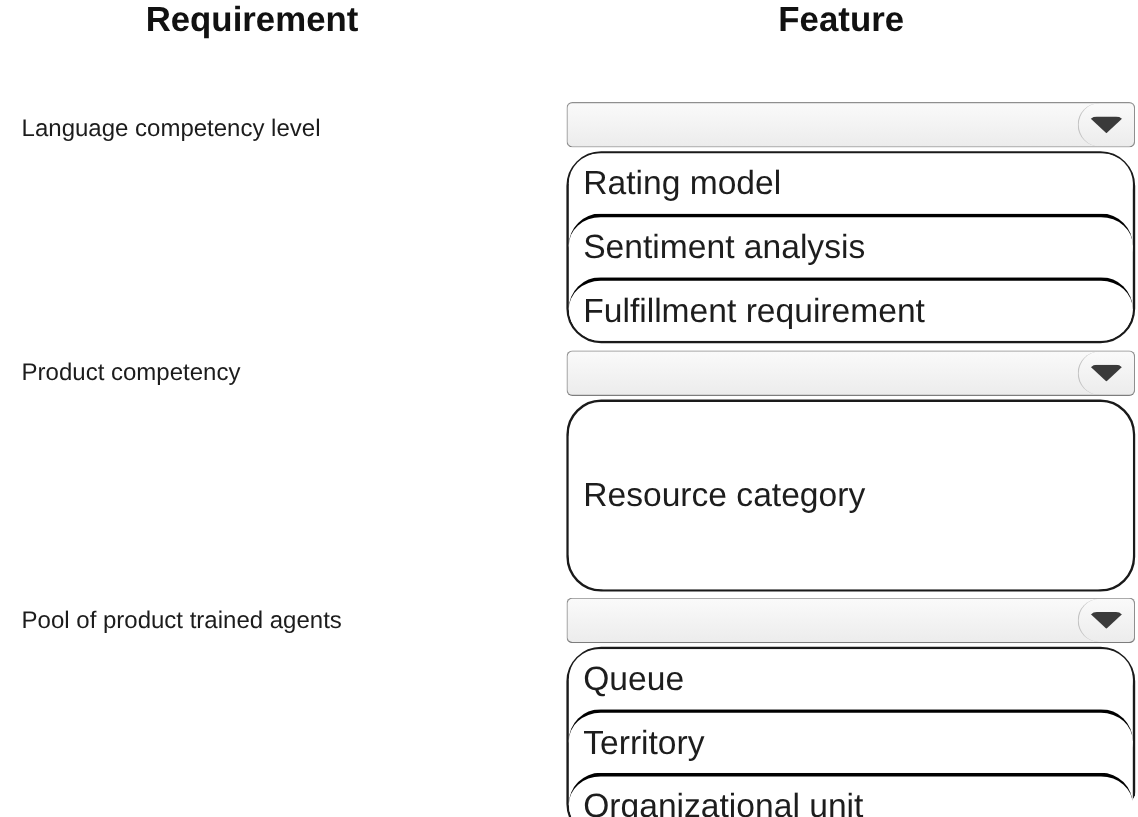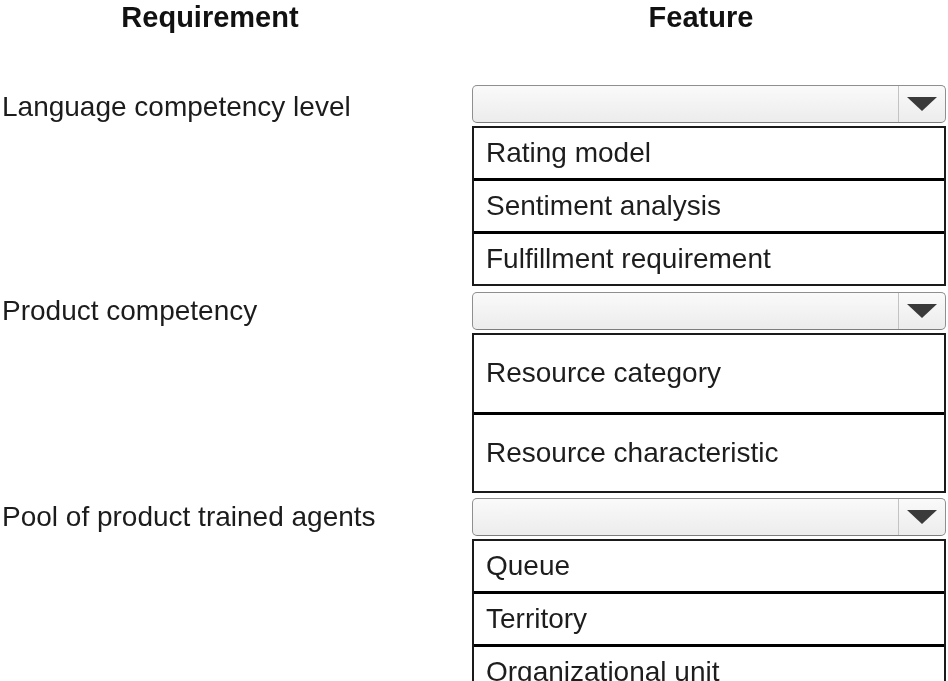--- a/index.html
+++ b/index.html
@@ -1,15 +1,15 @@
 <!DOCTYPE html>
 <html><head>
 <meta charset="utf-8">
 <style>
-  * { margin: 0; padding: 0; box-sizing: border-box; }
+  * { margin: 0; padding: 0; box-sizing: border-box; border-radius: 29px; }
   html, body { background: #ffffff; }
   body { font-family: "Liberation Sans", "DejaVu Sans", sans-serif; color: #1c1c1c; }
 
   .canvas {
     position: relative;
     width: 948px;
     height: 681px;
     background: #ffffff;
     overflow: hidden;
   }
@@ -21,22 +21,22 @@
     font-weight: bold;
     color: #111111;
     text-align: center;
     line-height: 34px;
   }
   .col-header.req { left: 0; width: 420px; }
   .col-header.feat { left: 474px; width: 454px; }
 
   .req-label {
     position: absolute;
-    left: 2px;
-    font-size: 28px;
+    left: 18px;
+    font-size: 20px;
     line-height: 38px;
     height: 38px;
     color: #1c1c1c;
     white-space: nowrap;
   }
 
   .combo {
     position: absolute;
     left: 472px;
     width: 474px;
@@ -136,21 +136,20 @@
   <div class="group g2">
     <div class="req-label">Product competency</div>
     <div class="combo">
       <div class="combo-value"></div>
       <div class="combo-btn">
         <span class="arrow-down"></span>
       </div>
     </div>
     <div class="listbox">
       <div class="option">Resource category</div>
-      <div class="option">Resource characteristic</div>
     </div>
   </div>
 
   <div class="group g3">
     <div class="req-label">Pool of product trained agents</div>
     <div class="combo">
       <div class="combo-value"></div>
       <div class="combo-btn">
         <span class="arrow-down"></span>
       </div>

